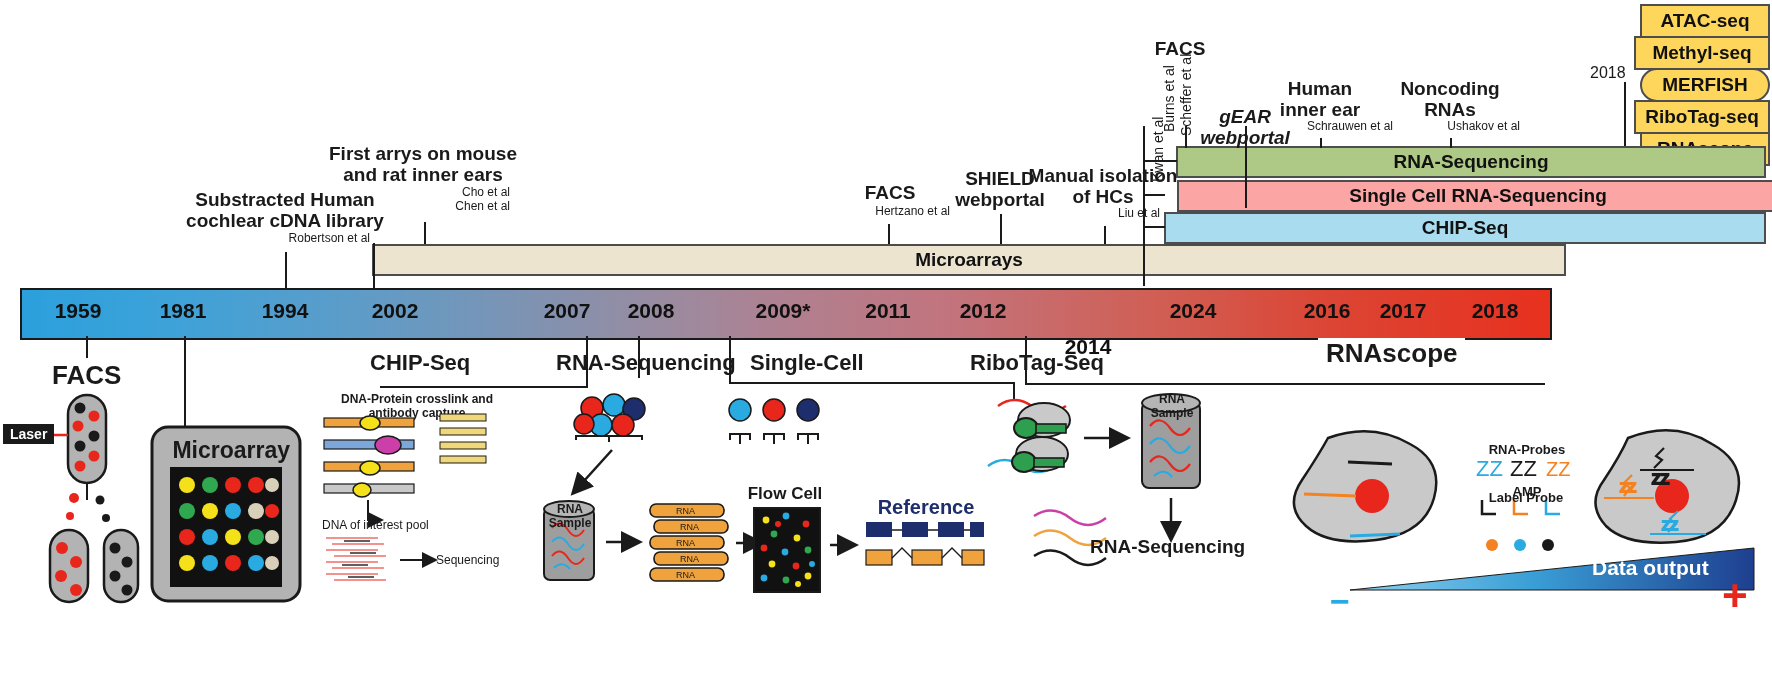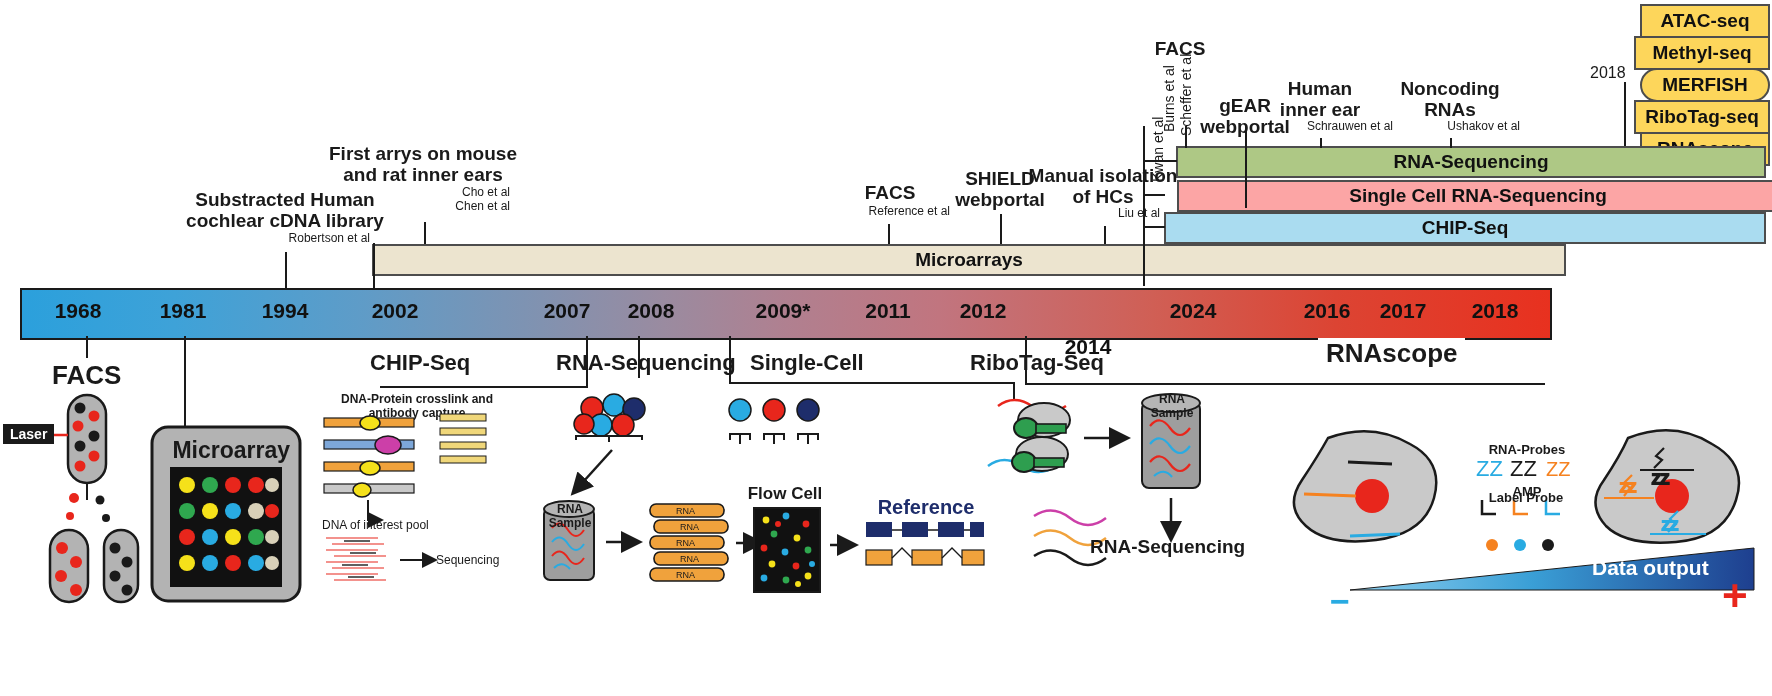--- a/index.html
+++ b/index.html
@@ -124,38 +124,38 @@
 </div>
 <div class="ev-sub" style="left:340px;top:186px;width:170px;">
   Cho et al<br>Chen et al
 </div>
 <div class="vline" style="left:424px;top:222px;height:22px;"></div>
 
 <div class="ev-title" style="left:835px;top:182px;width:110px;">
   <span>FACS</span>
 </div>
 <div class="ev-sub" style="left:830px;top:205px;width:120px;">
-  <span>Reference et al</span>
+  <span>Hertzano et al</span>
 </div>
 <div class="vline" style="left:888px;top:224px;height:20px;"></div>
 
 <div class="ev-title" style="left:930px;top:168px;width:140px;">
   SHIELD<br>webportal
 </div>
 <div class="vline" style="left:1000px;top:214px;height:30px;"></div>
 
 <div class="ev-title" style="left:1008px;top:165px;width:190px;">
   Manual isolation<br>of HCs
 </div>
 <div class="ev-sub" style="left:1050px;top:207px;width:110px;">
   <span>Liu et al</span>
 </div>
 <div class="vline" style="left:1104px;top:226px;height:18px;"></div>
 
-<div class="ev-title" style="left:1180px;top:95px;width:130px;">
+<div class="ev-title" style="left:1180px;top:106px;width:130px;font-style:italic;">
   gEAR<br>webportal
 </div>
 
 <div class="ev-title" style="left:1250px;top:78px;width:140px;">
   Human<br>inner ear
 </div>
 <div class="ev-sub" style="left:1248px;top:120px;width:145px;">
   <span>Schrauwen et al</span>
 </div>
 <div class="vline" style="left:1320px;top:138px;height:10px;"></div>
@@ -164,21 +164,21 @@
   Noncoding<br>RNAs
 </div>
 <div class="ev-sub" style="left:1380px;top:120px;width:140px;">
   <span>Ushakov et al</span>
 </div>
 <div class="vline" style="left:1450px;top:138px;height:10px;"></div>
 
 <div id="timeline"></div>
 
 <div class="yr" style="left:33px;">
-  <span>1968</span></div>
+  <span>1959</span></div>
 <div class="yr" style="left:138px;">
   <span>1981</span></div>
 <div class="yr" style="left:240px;">
   <span>1994</span></div>
 <div class="yr" style="left:350px;">
   <span>2002</span></div>
 <div class="yr" style="left:522px;">
   <span>2007</span></div>
 <div class="yr" style="left:606px;">
   <span>2008</span></div>

